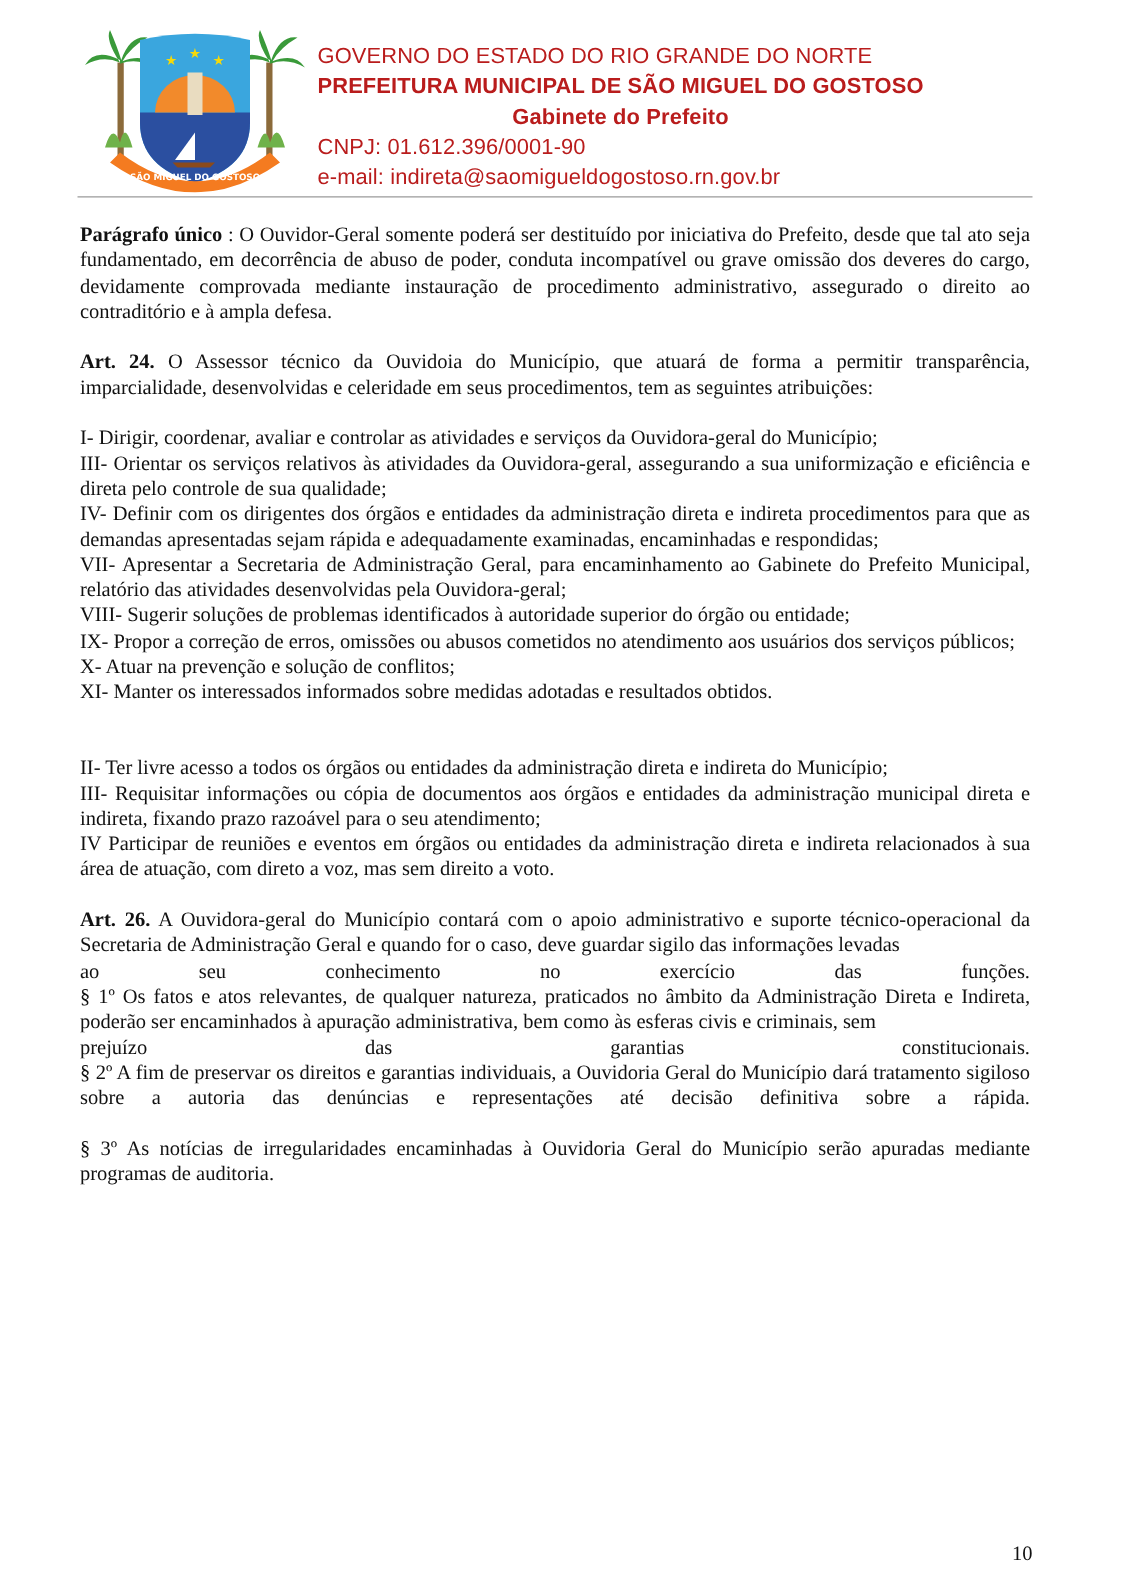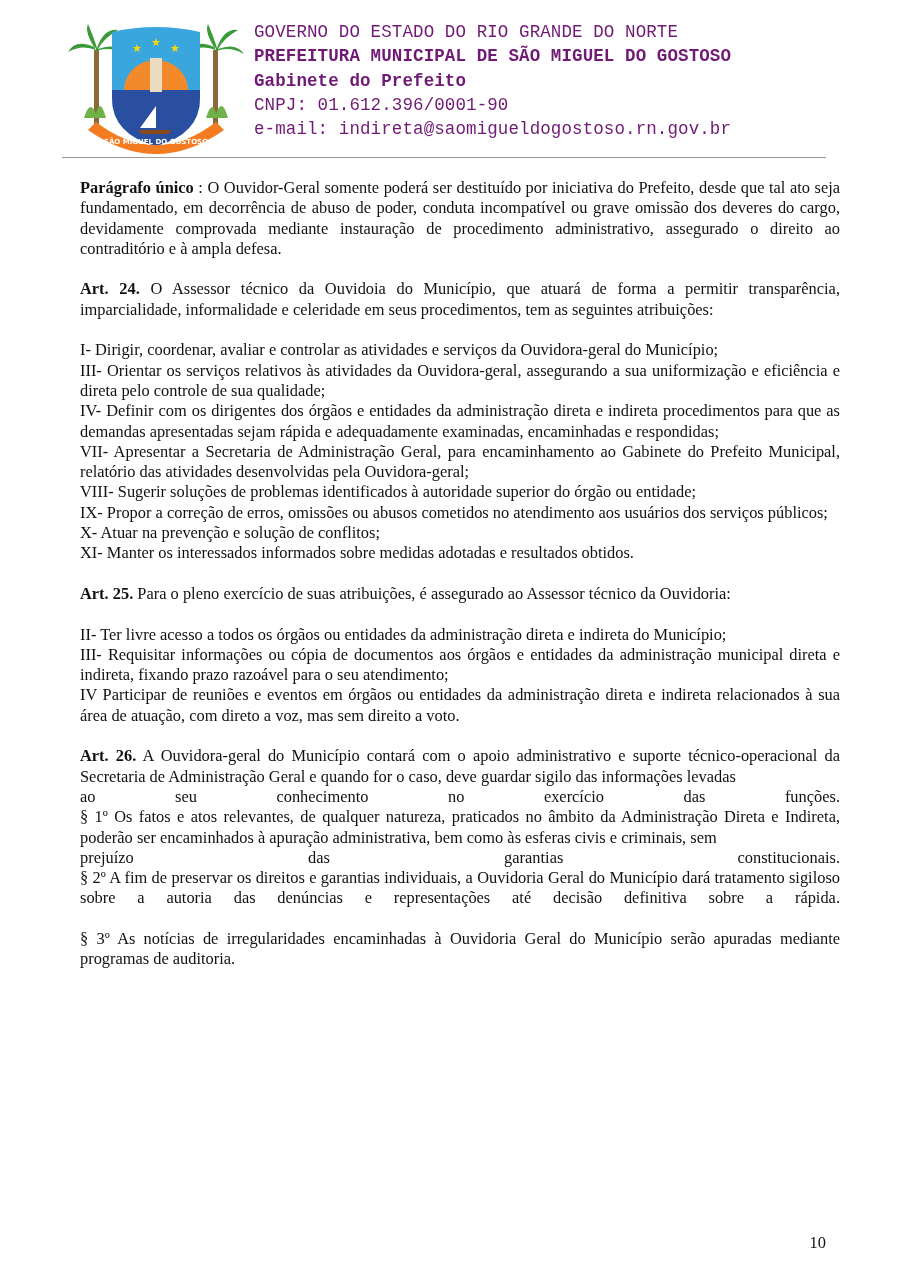--- a/index.html
+++ b/index.html
@@ -1,22 +1,22 @@
 <!DOCTYPE html>
 <html><head>
 <meta charset="utf-8">
 <style>
   html, body { margin: 0; padding: 0; background: #ffffff; }
   body { width: 900px; height: 1273px; position: relative; overflow: hidden; color: #111; }
   .header { position: absolute; left: 62px; top: 14px; width: 764px; height: 140px; }
   .logo { position: absolute; left: 4px; top: 4px; width: 180px; height: 136px; }
-  .header-text { position: absolute; left: 192px; top: 6px; font-family: Liberation Mono, monospace; font-size: 17.5px; line-height: 24.3px; color: #701a75; letter-spacing: 0.1px; }
-  .header-text .bold { font-weight: bold; }
+  .header-text { position: absolute; left: 192px; top: 18px; font-family: Liberation Sans, sans-serif; font-size: 17.5px; line-height: 24.3px; color: #b91c1c; letter-spacing: 0.1px; }
+  .header-text .bold { font-weight: bold; text-align: center; }
   .rule { position: absolute; left: 62px; top: 157px; width: 764px; height: 1px; background: #9a9a9a; }
-  .content { position: absolute; left: 80px; top: 178px; width: 760px; font-family: "Liberation Serif", serif; font-size: 16.4px; line-height: 20.3px; text-align: justify; }
+  .content { position: absolute; left: 64px; top: 178px; width: 760px; font-family: "Liberation Serif", serif; font-size: 16.4px; line-height: 20.3px; text-align: justify; }
   .content p { margin: 0; }
   .gap { height: 20.3px; }
   .content b { font-weight: bold; }
   .spread { text-align: justify; text-align-last: justify; }
   .page-number { position: absolute; right: 74px; top: 1233px; font-family: "Liberation Serif", serif; font-size: 16.4px; text-align: right; }
 </style>
 </head>
 <body>
 
 <div class="header">
@@ -56,33 +56,32 @@
     <div>e-mail: indireta@saomigueldogostoso.rn.gov.br</div>
   </div>
 </div>
 
 <div class="rule"></div>
 
 <div class="content">
   <p><b>Parágrafo único</b><span> : O Ouvidor-Geral somente poderá ser destituído por iniciativa do Prefeito, desde que tal ato seja fundamentado, em decorrência de abuso de poder, conduta incompatível ou grave omissão dos deveres do cargo, devidamente comprovada mediante instauração de procedimento administrativo, assegurado o direito ao contraditório e à ampla defesa.</span></p>
   <div class="gap"></div>
 
-  <p><b>Art. 24.</b><span>  O Assessor técnico da Ouvidoia do Município, que atuará de forma a permitir transparência, imparcialidade, informalidade e celeridade em seus procedimentos, tem as seguintes atribuições:</span></p>
+  <p><b>Art. 24.</b><span>  O Assessor técnico da Ouvidoia do Município, que atuará de forma a permitir transparência, imparcialidade, desenvolvidas e celeridade em seus procedimentos, tem as seguintes atribuições:</span></p>
   <div class="gap"></div>
   <p>I- Dirigir, coordenar, avaliar e controlar as atividades e serviços da Ouvidora-geral do Município;</p>
   <p>III- Orientar os serviços relativos às atividades da Ouvidora-geral, assegurando a sua uniformização e eficiência e direta pelo controle de sua qualidade;</p>
   <p>IV- Definir com os dirigentes dos órgãos e entidades da administração direta e indireta procedimentos para que as demandas apresentadas sejam rápida e adequadamente examinadas, encaminhadas e respondidas;</p>
   <p>VII- Apresentar a Secretaria de Administração Geral, para encaminhamento ao Gabinete do Prefeito Municipal, relatório das atividades desenvolvidas pela Ouvidora-geral;</p>
   <p>VIII- Sugerir soluções de problemas identificados à autoridade superior do órgão ou entidade;</p>
   <p>IX- Propor a correção de erros, omissões ou abusos cometidos no atendimento aos usuários dos serviços públicos;</p>
   <p>X- Atuar na prevenção e solução de conflitos;</p>
   <p>XI- Manter os interessados informados sobre medidas adotadas e resultados obtidos.</p>
   <div class="gap"></div>
 
-  <p><b>Art. 25.</b><span>  Para o pleno exercício de suas atribuições, é assegurado ao Assessor técnico da Ouvidoria:</span></p>
   <div class="gap"></div>
   <p>II- Ter livre acesso a todos os órgãos ou entidades da administração direta e indireta do Município;</p>
   <p>III- Requisitar informações ou cópia de documentos aos órgãos e entidades da administração municipal direta e indireta, fixando prazo razoável para o seu atendimento;</p>
   <p>IV Participar de reuniões e eventos em órgãos ou entidades da administração direta e indireta relacionados à sua área de atuação, com direto a voz, mas sem direito a voto.</p>
   <div class="gap"></div>
 
   <p><b>Art. 26.</b><span> A Ouvidora-geral do Município contará com o apoio administrativo e suporte técnico-operacional da Secretaria de Administração Geral e  quando for o caso, deve guardar sigilo das informações levadas</span></p>
   <p class="spread">ao seu conhecimento no exercício das funções.</p>
   <p>§ 1º Os fatos e atos relevantes, de qualquer natureza, praticados no âmbito da Administração Direta e Indireta, poderão ser encaminhados à apuração administrativa, bem como às esferas civis e criminais, sem</p>
   <p class="spread">prejuízo das garantias constitucionais.</p>

